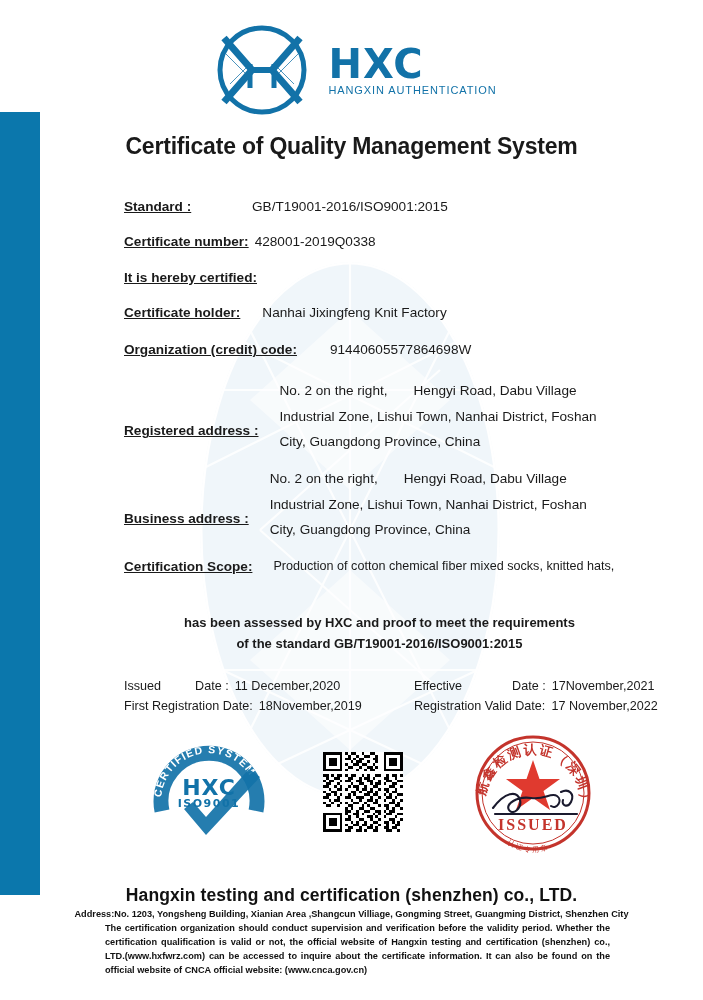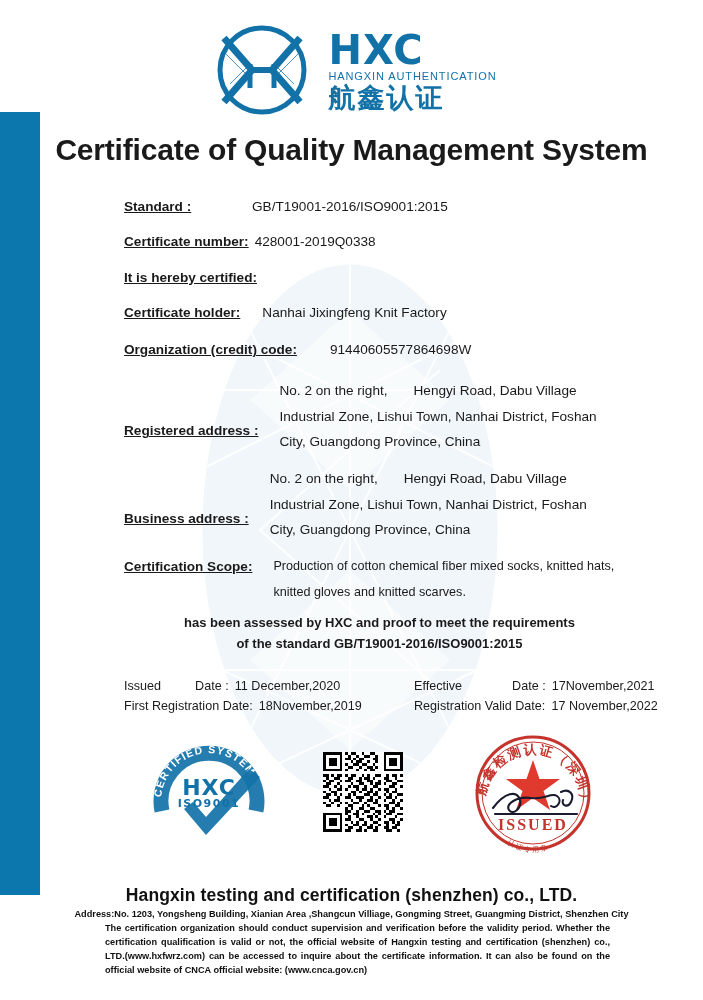--- a/index.html
+++ b/index.html
@@ -81,21 +81,21 @@
     font-family: "DejaVu Sans", sans-serif;
   }
 
   
   #title {
     position: absolute;
     left: 0;
     top: 133px;
     width: 703px;
     text-align: center;
-    font-size: 30px;
+    font-size: 23px;
     font-weight: bold;
     color: #1a1a1a;
     letter-spacing: -0.2px;
   }
 
   
   #fields {
     position: absolute;
     left: 124px;
     top: 197px;
@@ -319,21 +319,20 @@
         <g stroke-width="1" opacity="0.75">
           <path d="M20 20 L44 44 M20 30 L40 50 M24 60 L44 40 M22 70 L42 50"></path>
           <path d="M92 20 L68 44 M92 30 L72 50 M88 60 L68 40 M90 70 L70 50"></path>
         </g>
         <path d="M44 40 L44 64 M68 40 L68 64" stroke-width="5"></path>
       </g>
     </svg>
     <div class="logo-text-block">
       <div class="logo-hxc">HXC</div>
       <div class="logo-sub">HANGXIN AUTHENTICATION</div>
-      <div class="logo-cn">航鑫认证</div>
     </div>
   </div>
 </div>
 
 <div id="title">Certificate of Quality Management System</div>
 
 <div id="fields">
 
   <div class="row">
     <div class="lbl lbl-std">Standard :</div>
@@ -374,21 +373,20 @@
       <span class="addr-line addr-line1"><span>No. 2 on the right,</span><span class="gap"></span><span>Hengyi Road, Dabu Village</span></span>
       <span class="addr-line">Industrial Zone, Lishui Town, Nanhai District, Foshan</span>
       <span class="addr-line">City, Guangdong Province, China</span>
     </div>
   </div>
 
   <div class="row">
     <div class="lbl lbl-scope">Certification Scope:</div>
     <div class="val scope-val">
       <span class="addr-line">Production of cotton chemical fiber mixed socks, knitted hats,</span>
-      <span class="addr-line">knitted gloves and knitted scarves.</span>
     </div>
   </div>
 </div>
 
 <div id="attestation">
   <div>has been assessed by HXC and proof to meet the requirements</div>
   <div>of the standard GB/T19001-2016/ISO9001:2015</div>
 </div>
 
 <div id="dates">

